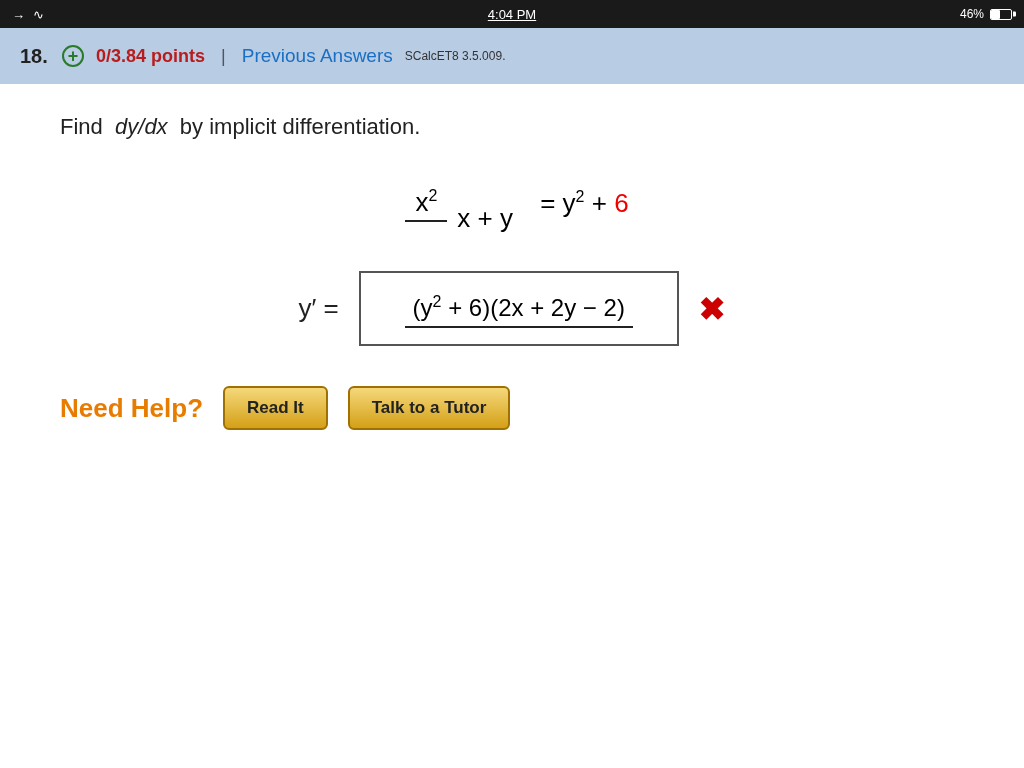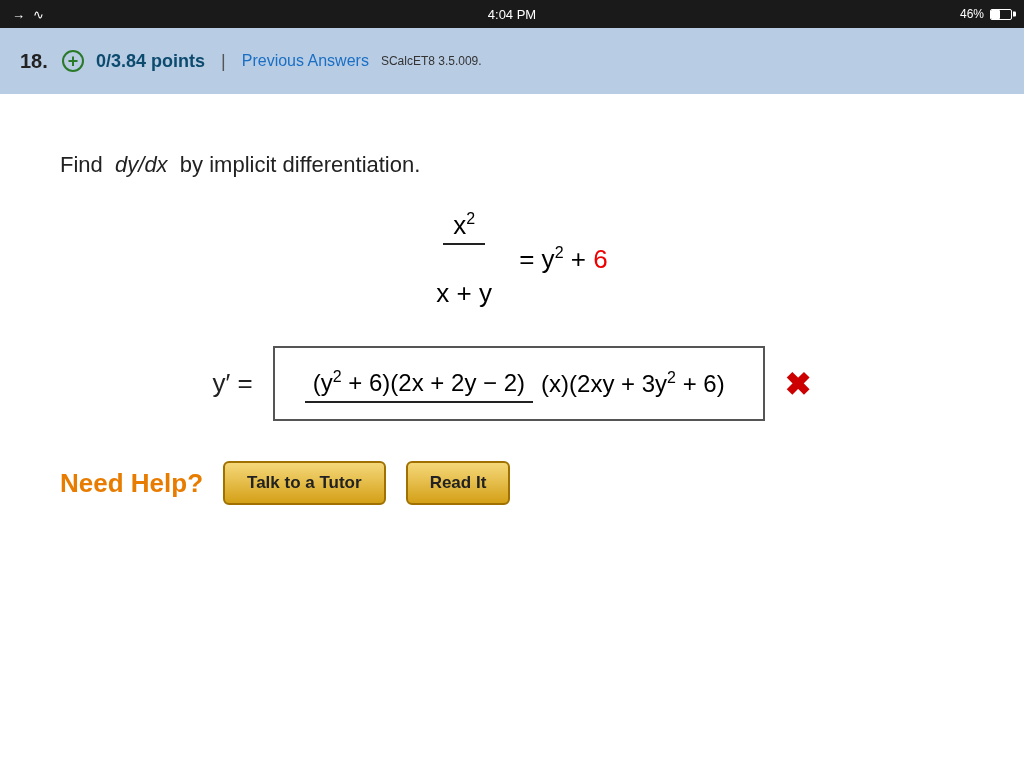--- a/index.html
+++ b/index.html
@@ -30,20 +30,21 @@
       align-items: center;
       gap: 8px;
     }
 
     .status-center {
       position: absolute;
       left: 50%;
       transform: translateX(-50%);
       font-size: 13px;
       color: #fff;
+      text-decoration: underline;
     }
 
     .status-right {
       display: flex;
       align-items: center;
       gap: 6px;
       font-size: 12px;
       text-align: right;
     }
 
@@ -69,21 +70,21 @@
     .battery-fill {
       width: 46%;
       height: 100%;
       background: #fff;
       border-radius: 1px;
     }
 
     
     .header-bar {
       width: 100%;
-      height: 66px;
+      height: 56px;
       background: #b8cce4;
       display: flex;
       align-items: center;
       padding: 0 20px;
       gap: 12px;
     }
 
     .question-number {
       font-size: 20px;
       font-weight: bold;
@@ -99,73 +100,72 @@
       color: #2a7a2a;
       display: flex;
       align-items: center;
       justify-content: center;
       font-size: 18px;
       font-weight: bold;
       cursor: pointer;
     }
 
     .points-text {
-      color: #0c4a6e;
+      color: #b91c1c;
       font-weight: bold;
       font-size: 18px;
     }
 
     .divider {
       color: #555;
       font-size: 18px;
       margin: 0 4px;
     }
 
     .prev-answers-link {
       color: #1a6fc4;
-      font-size: 16px;
+      font-size: 19px;
       text-decoration: none;
       cursor: pointer;
     }
 
     .textbook-ref {
       color: #333;
       font-size: 12px;
     }
 
     
     .main-content {
       width: 100%;
       padding: 30px 60px;
       background: #fff;
     }
 
     .problem-statement {
       font-size: 22px;
       color: #222;
       margin-bottom: 30px;
-      margin-top: 28px;
     }
 
     .problem-statement em {
       font-style: italic;
     }
 
     
     .equation-display {
       display: flex;
       align-items: center;
       justify-content: center;
       margin-bottom: 35px;
       font-size: 26px;
     }
 
     .fraction {
       display: inline-flex;
-      flex-direction: column;
+      flex-direction: row;
       align-items: center;
       margin: 0 10px;
     }
 
     .fraction .numerator {
       border-bottom: 2px solid #222;
       padding: 2px 10px;
       font-size: 26px;
     }
 
@@ -310,27 +310,24 @@
     <span class="highlight-red">6</span>
   </div>
 
   <div class="answer-section">
     <span class="y-prime-label">y′ =</span>
     <div class="answer-box">
       <div class="answer-fraction">
         <div class="num">
           (y<span class="sup">2</span> + 6)(2x + 2y − 2)
         </div>
-        <div class="den">
-          (x)(2xy + 3y<span class="sup">2</span> + 6)
-        </div>
       </div>
     </div>
     <span class="wrong-icon">✖</span>
   </div>
 
   <div class="help-section">
     <span class="need-help-text">Need Help?</span>
+    <button class="help-button">Read It</button>
     <button class="help-button">Talk to a Tutor</button>
-    <button class="help-button">Read It</button>
   </div>
 
 </div>
 
 </body></html>

